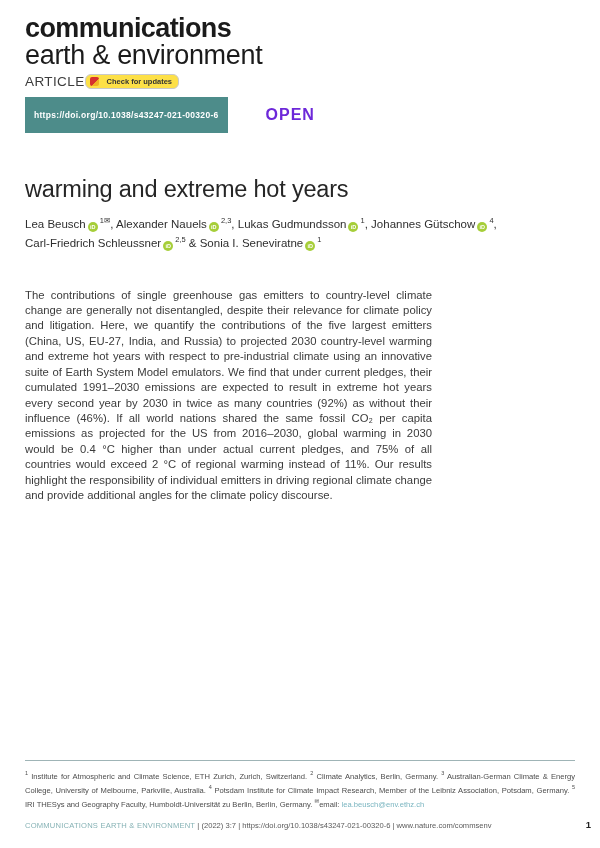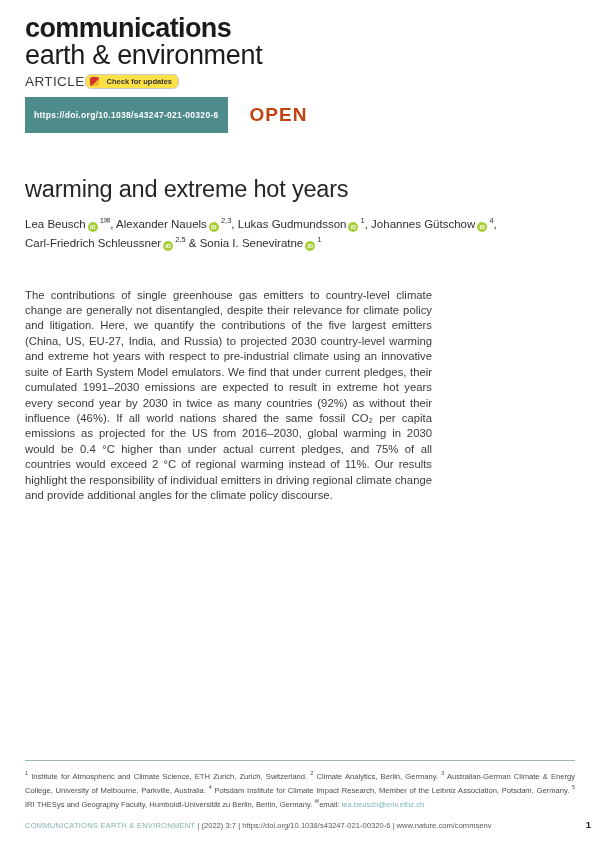--- a/index.html
+++ b/index.html
@@ -42,22 +42,22 @@
   .check-updates-label{font-size:7.5px;color:#333;font-weight:bold;}
   
   .doi-row{margin-top:8px;display:flex;align-items:center;}
   .doi-badge{
     background:#4d8c8a;color:#ffffff;
     font-size:8.5px;font-weight:bold;letter-spacing:0.3px;
     padding:14px 9px;line-height:8px;
     cursor:pointer;
   }
   .open-label{
-    margin-left:22px;
-    color:#c2410c;font-size:19px;font-weight:bold;letter-spacing:1px;
+    margin-left:38px;
+    color:#6d28d9;font-size:16px;font-weight:bold;letter-spacing:1px;
   }
   
   .title{
     margin-top:13px;
     font-size:23.5px;line-height:28.5px;font-weight:500;
     color:#262626;letter-spacing:-0.2px;
   }
   
   .authors{
     margin-top:10px;

